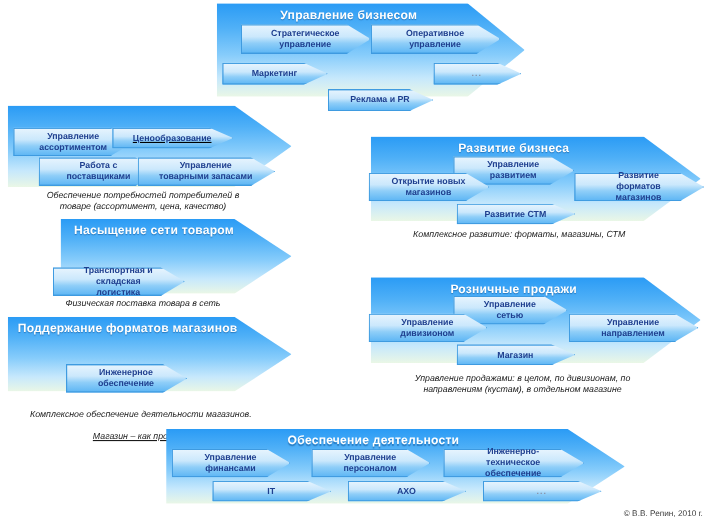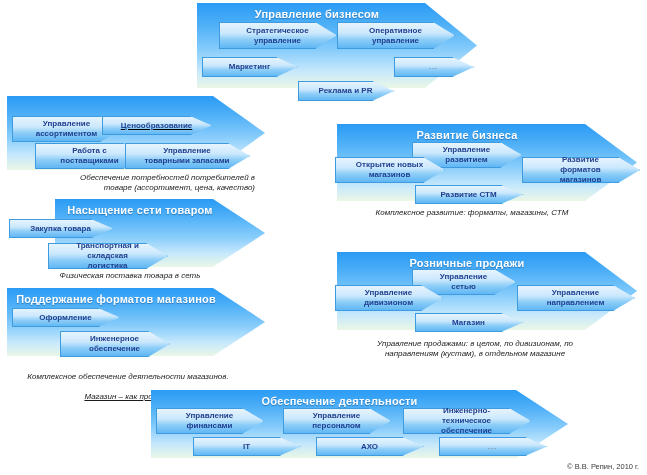--- a/index.html
+++ b/index.html
@@ -108,47 +108,39 @@
     <div class="sbg"></div>
     <div class="slabel">Работа с
 поставщиками</div>
   </div>
   <div class="sub" style="left:118px;top:47px;width:125px;height:26px;">
     <div class="sbg"></div>
     <div class="slabel">Управление
 товарными запасами</div>
   </div>
 </div>
-<div class="caption" style="left:5px;top:173px;width:250px;text-align:right;">Обеспечение потребностей потребителей в
+<div class="caption" style="left:5px;top:173px;width:250px;">Обеспечение потребностей потребителей в
 товаре (ассортимент, цена, качество)</div>
 
 <div class="block" style="left:55px;top:199px;width:210px;height:68px;">
   <div class="body"></div>
   <div class="title shift">Насыщение сети товаром</div>
 
-  <div class="sub" style="left:-46px;top:20px;width:104px;height:19px;">
-    <div class="sbg"></div>
-    <div class="slabel">Закупка товара</div>
-  </div>
   <div class="sub" style="left:-7px;top:44px;width:120px;height:26px;">
     <div class="sbg"></div>
     <div class="slabel">Транспортная и
 складская логистика</div>
   </div>
 </div>
 <div class="caption" style="left:5px;top:271px;width:250px;">Физическая поставка товара в сеть</div>
 
 <div class="block" style="left:7px;top:288px;width:258px;height:68px;">
   <div class="body"></div>
   <div class="title shift">Поддержание форматов магазинов</div>
 
-  <div class="sub" style="left:5px;top:20px;width:108px;height:19px;">
-    <div class="sbg"></div>
-    <div class="slabel">Оформление</div>
-  </div>
   <div class="sub" style="left:53px;top:43px;width:110px;height:26px;">
     <div class="sbg"></div>
     <div class="slabel">Инженерное
 обеспечение</div>
   </div>
 </div>
 <div class="caption" style="left:3px;top:362px;width:250px;">
   <span>Комплексное обеспечение деятельности магазинов.</span><br>
   <span class="ul">Магазин – как продукт</span>
 </div>

